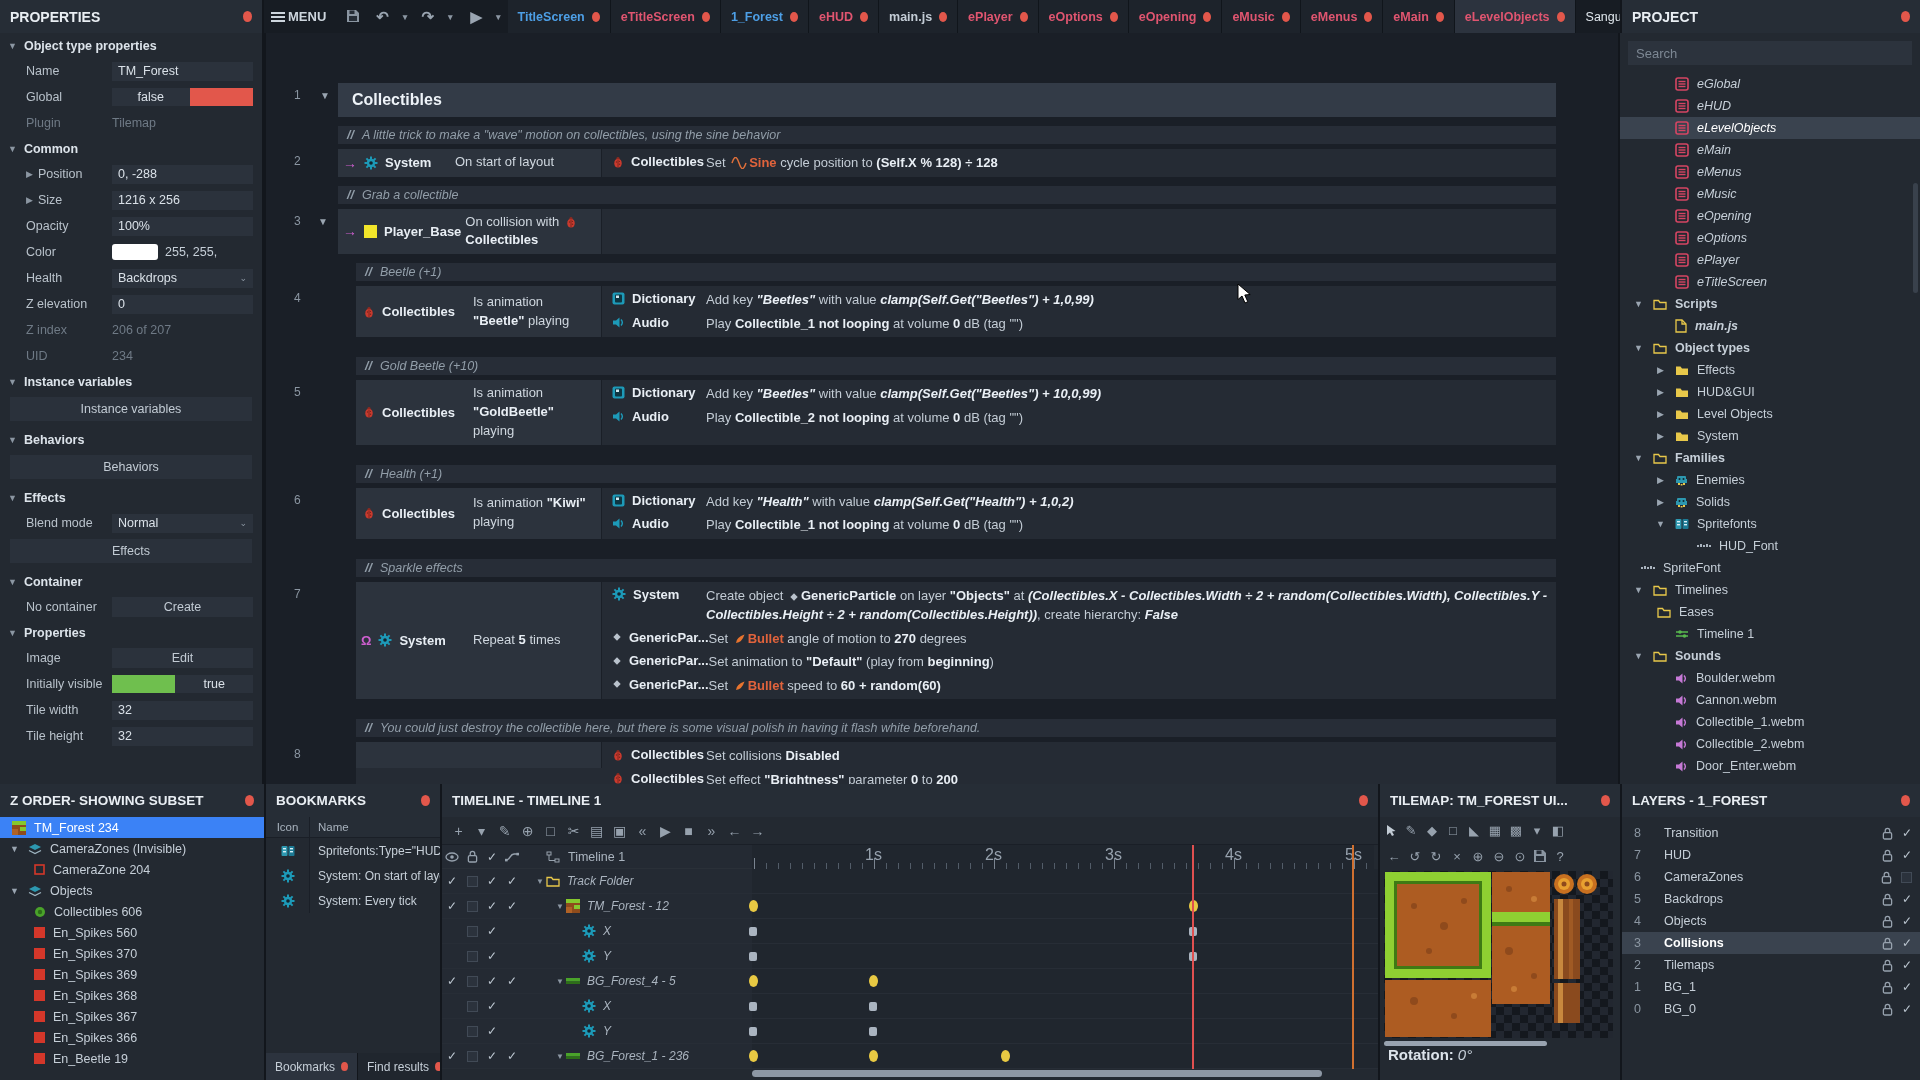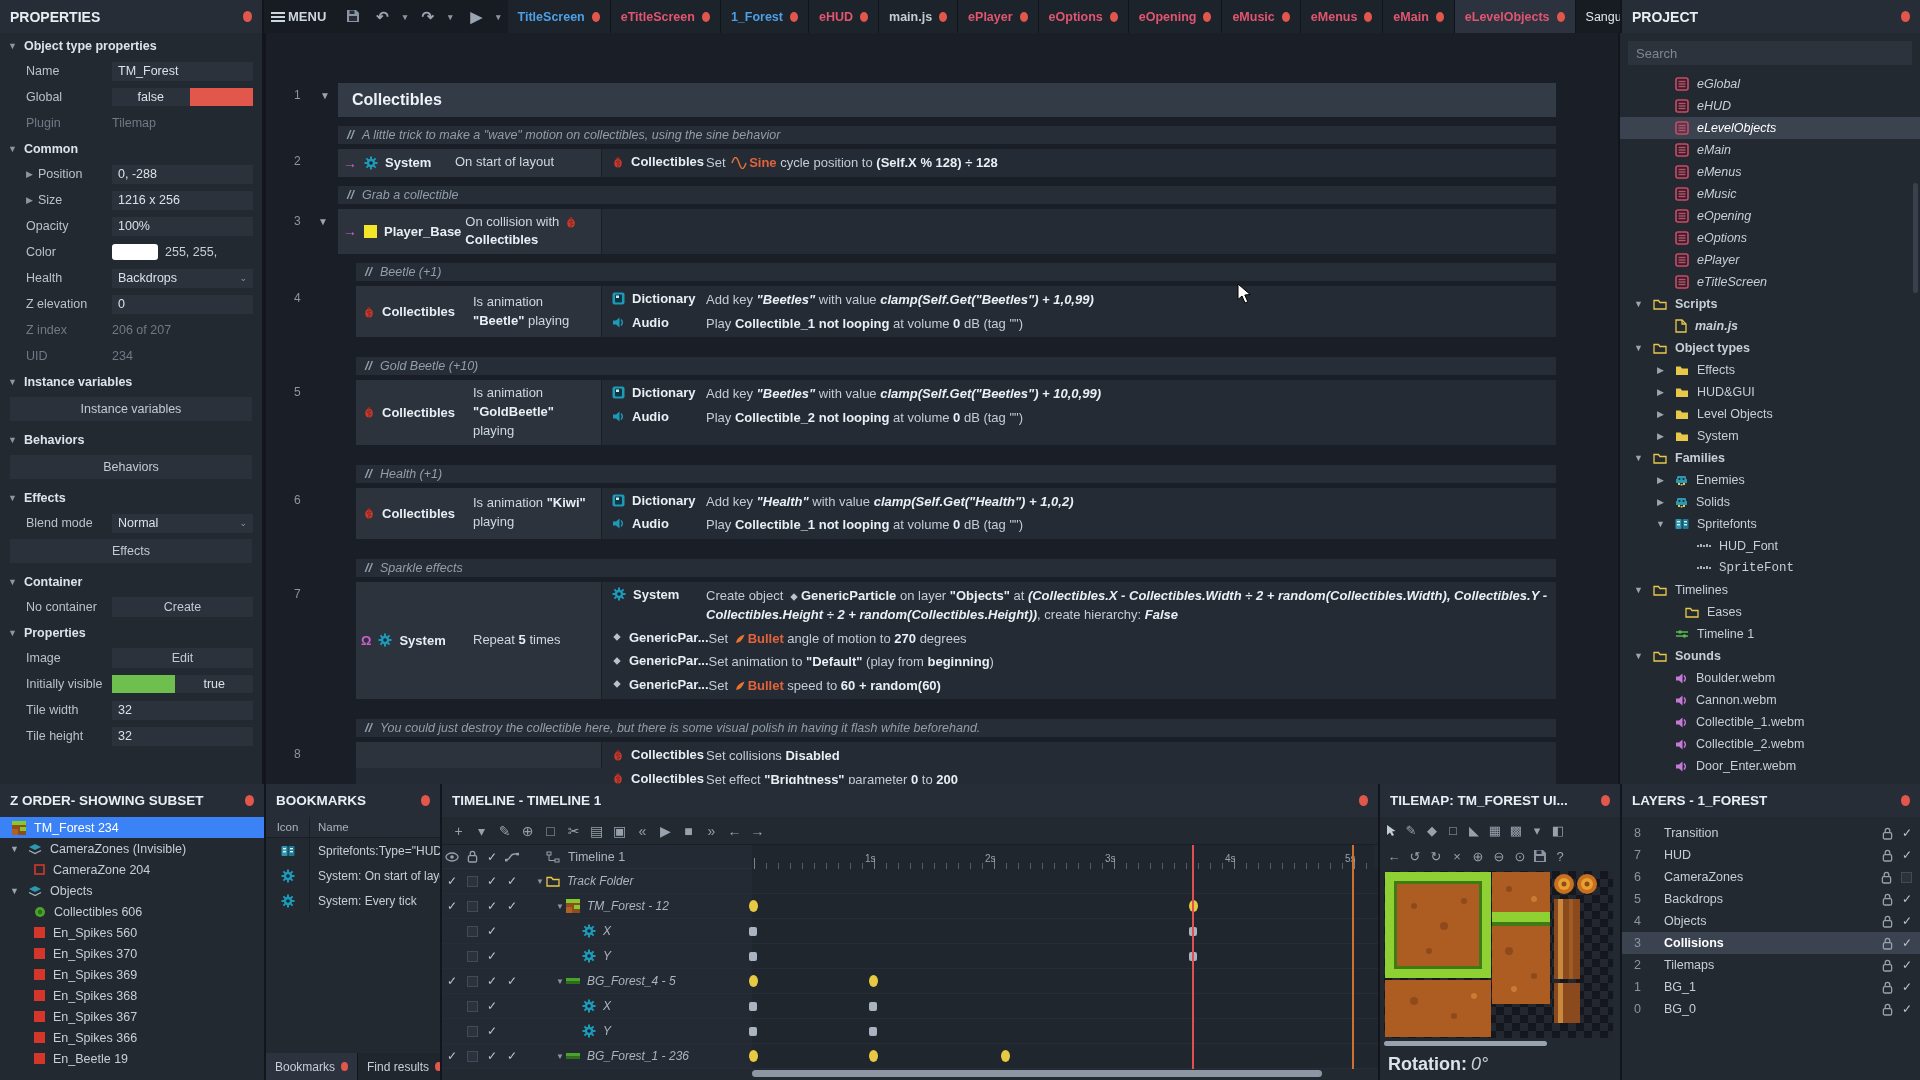--- a/index.html
+++ b/index.html
@@ -116,41 +116,41 @@
   #tl-toolbar{height:28px;display:flex;align-items:center;padding:0 6px;gap:2px;border-bottom:1px solid #1a1f27}
   #tl-toolbar .gicon{width:21px;font-size:14px}
   #tl-head{position:absolute;left:0;top:61px;width:310px;height:24px;display:flex;align-items:center;background:#242a33;border-bottom:1px solid #2a3038}
   #tl-head .hcell{width:20px;display:flex;justify-content:center}
   #tl-root{display:flex;align-items:center;gap:6px;margin-left:22px;color:#aab4bf;font-size:12.5px}
   #tl-ruler{position:absolute;left:310px;top:61px;right:4px;height:24px;background:#20262e;
     background-image:
       linear-gradient(to right,#7a8490 0,#7a8490 1px,transparent 1px),
       linear-gradient(to right,#525c68 0,#525c68 1px,transparent 1px);
     background-size:120px 11px,12px 6px;background-position:2px bottom,2px bottom;background-repeat:repeat-x}
-  .rlabel{position:absolute;top:8px;font-size:10px;color:#97a2ae}
+  .rlabel{position:absolute;top:1px;font-size:16px;color:#97a2ae}
   #tl-rows{position:absolute;left:0;top:85px;right:0;bottom:11px}
   .tl-row{display:flex;height:25px;border-bottom:1px solid #272d36}
   .tl-left{flex:0 0 310px;display:flex;align-items:center;background:#242a33}
   .tl-keys{flex:1;position:relative;background:#20262e}
   .ckcell{width:20px;display:flex;justify-content:center;align-items:center}
   .ckbox{width:11px;height:11px;background:#2b323c;border:1px solid #414a56}
   .ck{color:#b9c3cd;font-size:12px}
   .tl-label{color:#aab4bf;font-style:italic;font-size:12px;margin-left:5px;white-space:nowrap}
   .tl-caret{color:#8b96a2;font-size:8px;margin-left:6px}
   .key-y{position:absolute;top:6px;width:9px;height:12px;border-radius:50%;background:#e8c943}
   .key-g{position:absolute;top:8px;width:8px;height:9px;border-radius:2px;background:#aab4c0}
   #tl-playhead{position:absolute;top:61px;bottom:11px;width:2px;background:#e05050;z-index:3}
   #tl-endline{position:absolute;top:61px;bottom:11px;width:2px;background:#d07030;z-index:3}
   #tl-scroll{position:absolute;left:310px;bottom:3px;width:570px;height:7px;background:#8d97a4;border-radius:4px}
   
   .tm-toolbar{height:26px;display:flex;align-items:center;padding:0 4px;gap:1px}
   .tm-toolbar .gicon{width:20px;font-size:13px}
   #tm-canvas{margin:2px 0 0 4px;display:block}
   #tm-scroll{margin:3px 0 0 4px;width:163px;height:5px;background:#99a3b0;border-radius:3px}
-  #tm-rot{margin:8px 0 0 8px;font-size:18px;color:#dce3ea;font-weight:bold}
+  #tm-rot{margin:0 0 0 8px;font-size:15px;color:#dce3ea;font-weight:bold}
   #tm-rot .rv{font-style:italic;font-weight:normal;color:#c6cfd8;margin-left:4px}
   
   .lrow{display:flex;align-items:center;height:22px;font-size:12.5px;padding:0 8px 0 12px;gap:4px}
   .lrow .lnum{flex:0 0 26px;color:#8b96a2}
   .lrow .lname{flex:1;color:#c6cfd8}
   .lrow.selected{background:#3a434f}
   .lrow.selected .lname{color:#fff;font-weight:bold}
   .lrow .ckbox,.lrow .ck{margin-left:3px}
   #cursor{position:absolute;left:1237px;top:283px;z-index:99}
 </style>
@@ -1012,21 +1012,21 @@
                 <rect x="0" y="3" width="2" height="2"></rect>
                 <rect x="3" y="2" width="2" height="3"></rect>
                 <rect x="6" y="3" width="2" height="2"></rect>
                 <rect x="9" y="2" width="2" height="3"></rect>
                 <rect x="12" y="3" width="2" height="2"></rect>
               </g>
             </svg>
           </span>
           <span>HUD_Font</span>
         </div>
-        <div class="trow" style="padding-left: 56px; font-family: Liberation Mono, monospace;">
+        <div class="trow" style="">
           <span class="tcaret"></span>
           <span class="icon">
             <svg width="14" height="8" viewBox="0 0 14 8">
               <g fill="#aab4bf">
                 <rect x="0" y="3" width="2" height="2"></rect>
                 <rect x="3" y="2" width="2" height="3"></rect>
                 <rect x="6" y="3" width="2" height="2"></rect>
                 <rect x="9" y="2" width="2" height="3"></rect>
                 <rect x="12" y="3" width="2" height="2"></rect>
               </g>
@@ -1036,21 +1036,21 @@
         </div>
         <div class="trow" style="padding-left: 12px;">
           <span class="tcaret">▼</span>
           <span class="icon">
             <svg width="14" height="12" viewBox="0 0 14 12">
               <path d="M1 2.5 h4.5 l1.5 2 H13 V11 H1 Z" fill="none" stroke="#e8c84a" stroke-width="1.3"></path>
             </svg>
           </span>
           <span>Timelines</span>
         </div>
-        <div class="trow" style="padding-left: 44px;">
+        <div class="trow" style="padding-left: 16px;">
           <span class="tcaret"></span>
           <span class="icon">
             <svg width="14" height="12" viewBox="0 0 14 12">
               <path d="M1 2.5 h4.5 l1.5 2 H13 V11 H1 Z" fill="none" stroke="#e8c84a" stroke-width="1.3"></path>
             </svg>
           </span>
           <span>Eases</span>
         </div>
         <div class="trow" style="padding-left: 34px;">
           <span class="tcaret"></span>

